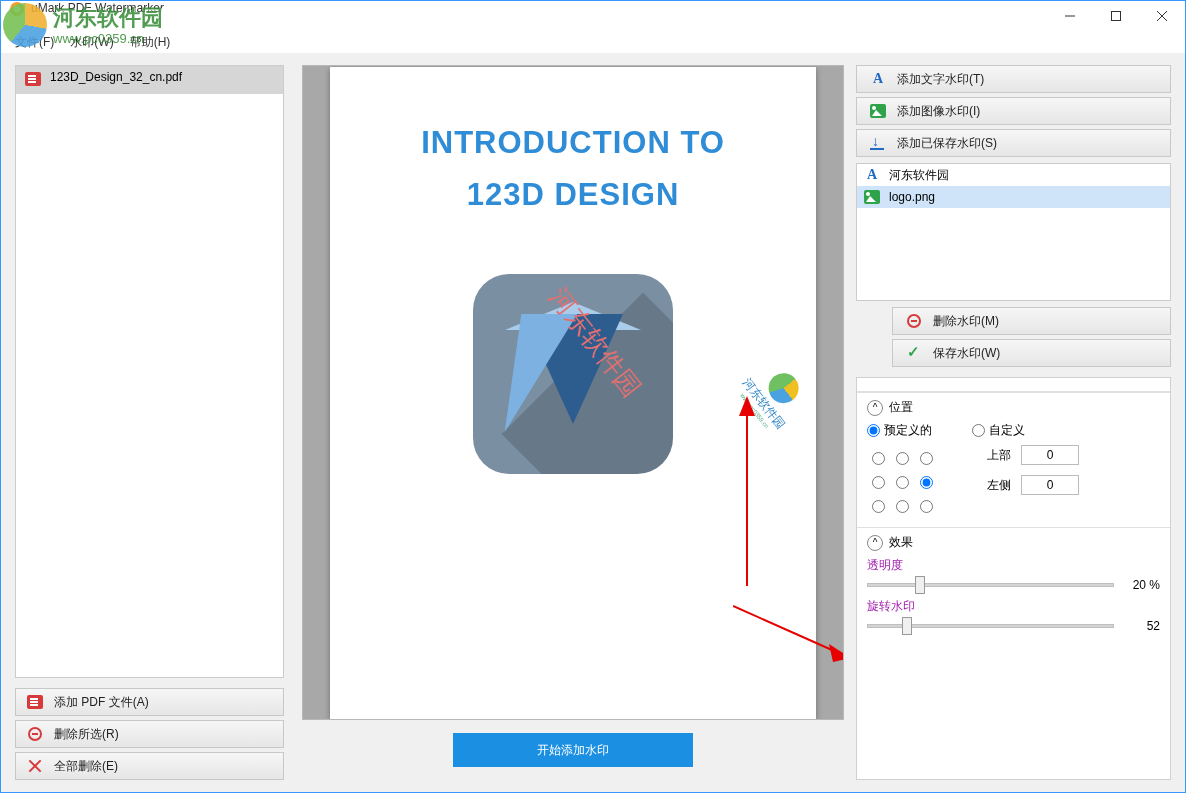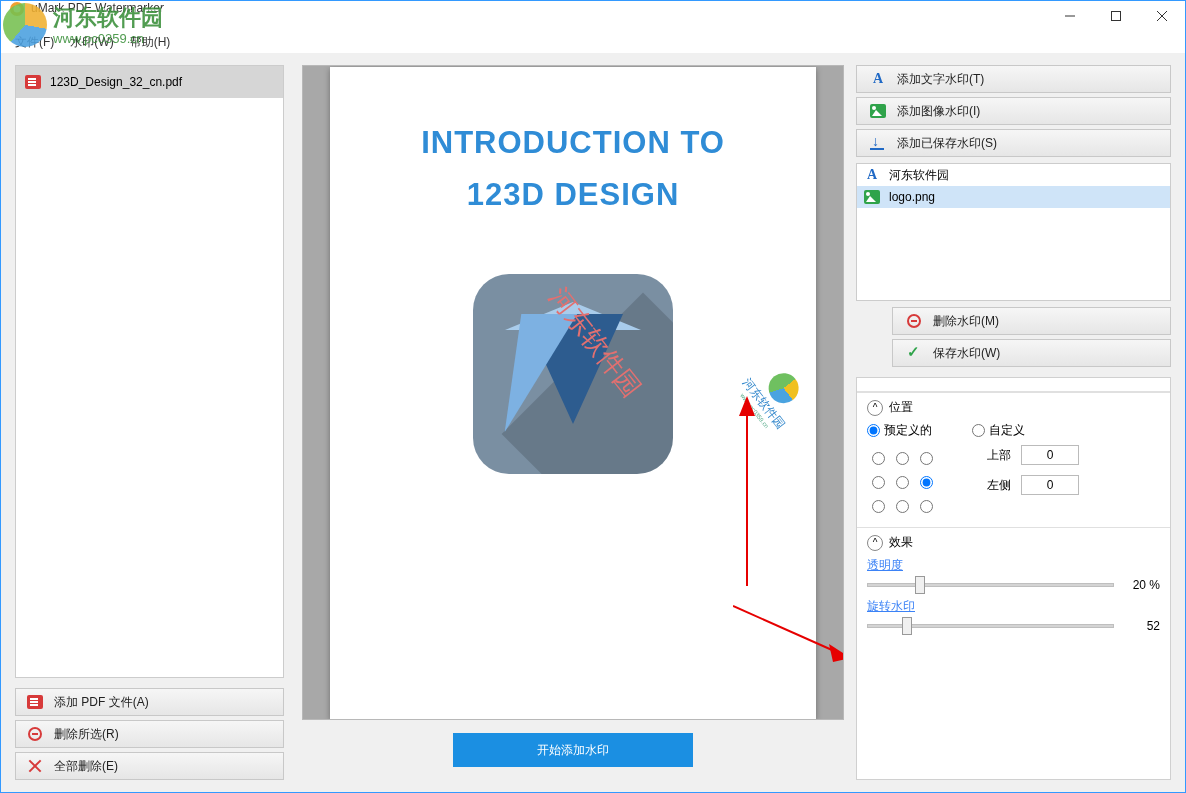--- a/index.html
+++ b/index.html
@@ -15,21 +15,21 @@
 
 .menubar { height: 22px; display: flex; align-items: center; padding: 0 6px; background: #fff; border-bottom: 0; }
 .menu-item { padding: 2px 8px; color: #333; font-size: 12px; }
 
 
 .workspace { position: absolute; top: 52px; left: 0; right: 0; bottom: 0; background: #f0f0f0; display: flex; }
 
 
 .left-panel { width: 295px; background: #f0f0f0; padding: 12px 12px 12px 14px; display: flex; flex-direction: column; }
 .file-list { flex: 1; background: #fff; border: 1px solid #ccc; overflow: auto; }
-.file-item { display: flex; align-items: center; height: 28px; padding: 16px 8px; gap: 8px; }
+.file-item { display: flex; align-items: flex-start; height: 28px; padding: 4px 8px; gap: 8px; }
 .file-item.selected { background: #d6d6d6; }
 .icon-box { width: 18px; height: 18px; display: inline-flex; align-items: center; justify-content: center; flex-shrink: 0; }
 .pdf-icon { width: 16px; height: 14px; background: #d73a3a; border-radius: 2px; position: relative; }
 .pdf-icon::after { content: ""; position: absolute; top: 3px; left: 3px; width: 8px; height: 2px; background: #fff; box-shadow: 0 3px 0 #fff, 0 6px 0 #fff; }
 .left-buttons { margin-top: 10px; display: flex; flex-direction: column; gap: 4px; }
 .panel-btn { height: 28px; border: 1px solid #c8c8c8; background: linear-gradient(#f6f6f6,#e6e6e6); display: flex; align-items: center; padding: 0 10px; gap: 10px; color: #222; }
 .folder-icon { width: 16px; height: 12px; background: #1f6fd0; border-radius: 2px; position: relative; }
 .folder-icon::before { content: ""; position: absolute; top: -3px; left: 0; width: 7px; height: 3px; background: #1f6fd0; border-radius: 1px 1px 0 0; }
 .del-icon { width: 14px; height: 14px; border: 2px solid #d73a3a; border-radius: 50%; position: relative; }
 .del-icon::after { content: ""; position: absolute; top: 4px; left: 2px; width: 6px; height: 2px; background: #d73a3a; }
@@ -87,21 +87,21 @@
 .pos-row { display: flex; gap: 50px; align-items: flex-start; }
 .radio-grid { display: grid; grid-template-columns: repeat(3, 22px); grid-template-rows: repeat(3, 22px); gap: 2px; margin-top: 6px; }
 .radio-grid label { display: flex; align-items: center; justify-content: center; }
 .radio-grid input { width: 13px; height: 13px; }
 .pos-fields { display: flex; flex-direction: column; gap: 10px; margin-top: 4px; align-items: flex-end; }
 .pos-field { display: flex; align-items: center; gap: 10px; }
 .numbox { width: 58px; height: 20px; border: 1px solid #bbb; text-align: center; background: #fff; }
 .topradio { display: flex; gap: 40px; margin-bottom: 2px; }
 .topradio label { display: flex; align-items: center; gap: 4px; }
 .slider-row { margin-top: 4px; }
-.slider-row .lbl { margin-bottom: 2px; color: #3b82f6; text-decoration: underline; }
+.slider-row .lbl { margin-bottom: 2px; color: #a21caf; }
 .slider-wrap { display: flex; align-items: center; gap: 4px; }
 .slider-wrap input[type=range] { flex: 1; height: 18px; }
 input[type=range] { -webkit-appearance: none; background: transparent; }
 input[type=range]::-webkit-slider-runnable-track { height: 4px; background: #d4d4d4; border: 1px solid #bfbfbf; }
 input[type=range]::-webkit-slider-thumb { -webkit-appearance: none; width: 10px; height: 18px; background: #f0f0f0; border: 1px solid #999; margin-top: -8px; }
 .pct { width: 42px; text-align: right; }
 
 
 .overlay-logo { position: absolute; top: 2px; left: 2px; width: 190px; pointer-events: none; opacity: .88; z-index: 50; }
 .overlay-logo .g1 { width: 44px; height: 44px; border-radius: 50%; background: conic-gradient(#f0b030 0 100deg,#4aa0e0 100deg 220deg,#76c050 220deg 360deg); float: left; margin-right: 6px; }

